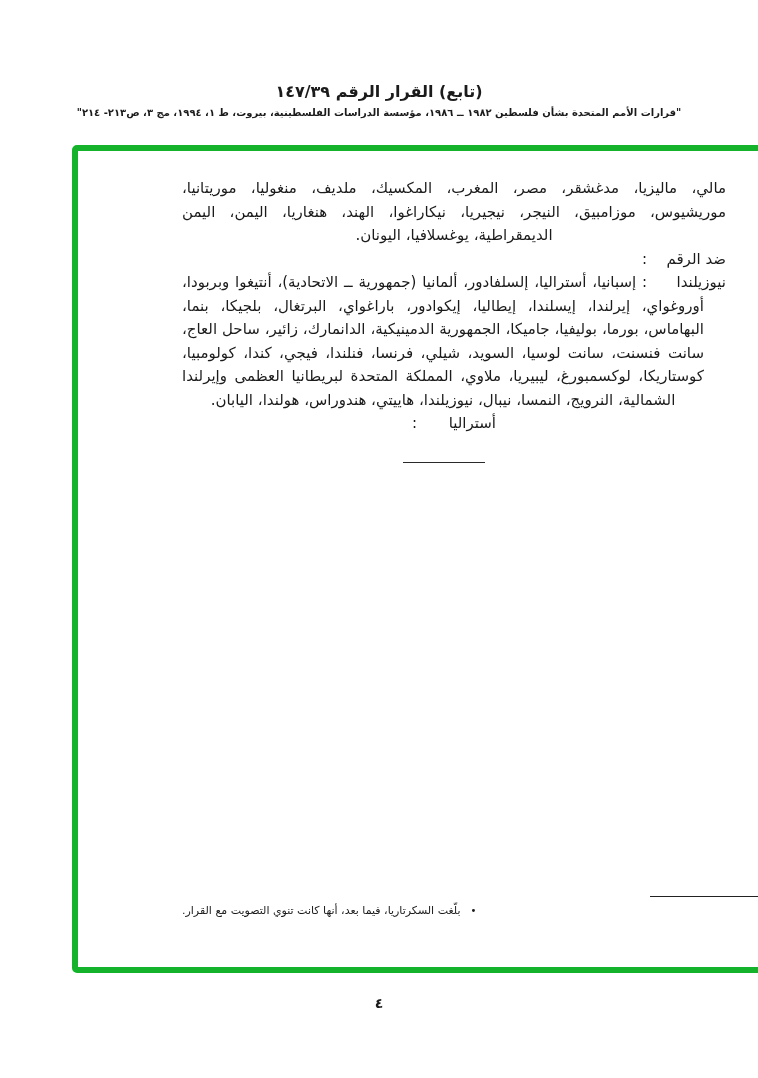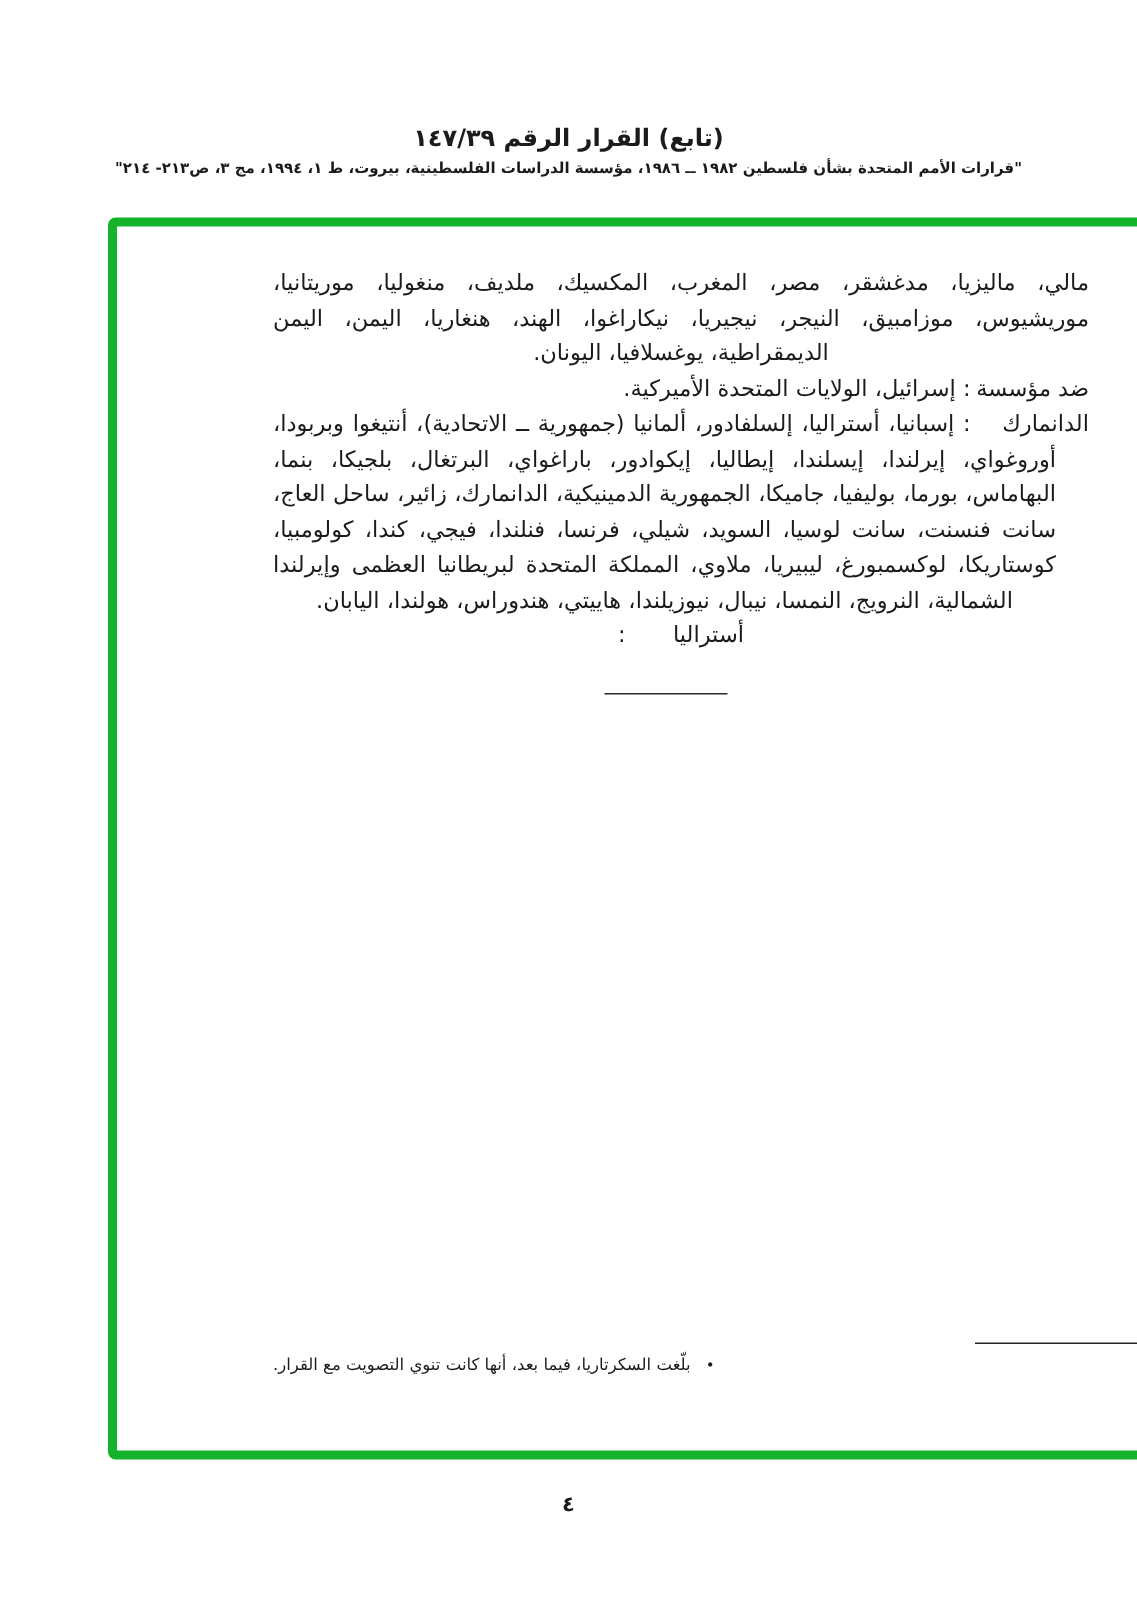--- a/index.html
+++ b/index.html
@@ -50,26 +50,26 @@
     <h1 class="title">(تابع) القرار الرقم ١٤٧/٣٩</h1>
     <div class="subtitle">"قرارات الأمم المتحدة بشأن فلسطين ١٩٨٢ ــ ١٩٨٦، مؤسسة الدراسات الفلسطينية، بيروت، ط ١، ١٩٩٤، مج ٣، ص٢١٣- ٢١٤"</div>
   </div>
 
   <div class="green-box">
     <div class="text-col">
 
       <p class="para center-last">مالي، ماليزيا، مدغشقر، مصر، المغرب، المكسيك، ملديف، منغوليا، موريتانيا، موريشيوس، موزامبيق، النيجر، نيجيريا، نيكاراغوا، الهند، هنغاريا، اليمن، اليمن الديمقراطية، يوغسلافيا، اليونان.</p>
 
       <p class="para hang"><span class="plabel">
-            <span>ضد مؤسسة</span>
+            <span>ضد الرقم</span>
             <span>:</span>
-          </span> <span>إسرائيل، الولايات المتحدة الأميركية.</span></p>
+          </span> </p>
 
       <p class="para hang center-last"><span class="plabel">
-            <span>الدانمارك</span>
+            <span>نيوزيلندا</span>
             <span>:</span>
           </span> <span>إسبانيا، أستراليا، إلسلفادور، ألمانيا (جمهورية ــ الاتحادية)، أنتيغوا وبربودا، أوروغواي، إيرلندا، إيسلندا، إيطاليا، إيكوادور، باراغواي، البرتغال، بلجيكا، بنما، البهاماس، بورما، بوليفيا، جاميكا، الجمهورية الدمينيكية، الدانمارك، زائير، ساحل العاج، سانت فنسنت، سانت لوسيا، السويد، شيلي، فرنسا، فنلندا، فيجي، كندا، كولومبيا، كوستاريكا، لوكسمبورغ، ليبيريا، ملاوي، المملكة المتحدة لبريطانيا العظمى وإيرلندا الشمالية، النرويج، النمسا، نيبال، نيوزيلندا، هاييتي، هندوراس، هولندا، اليابان.</span></p>
 
       <p class="para hang center-last"><span class="plabel">
             <span>أستراليا</span>
             <span>:</span>
           </span> </p>
 
       <div class="end-rule"></div>
     </div>

